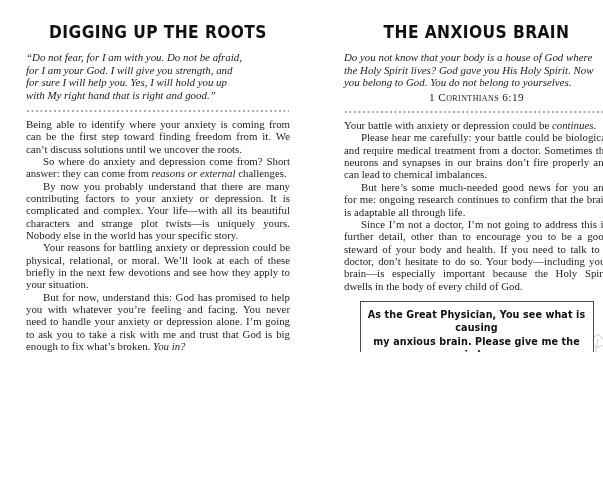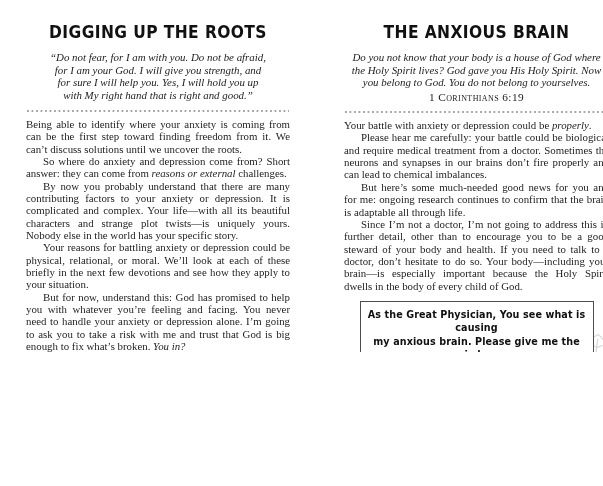--- a/index.html
+++ b/index.html
@@ -26,21 +26,21 @@
     letter-spacing:.4px;
     text-align:center;
     color:#111;
     margin:0 0 9px 0;
     transform:scaleY(1.08);
   }
   .quote{
     font-style:italic;
     font-size:10.9px;
     line-height:12.7px;
-    text-align:center;
+    text-align:left;
     white-space:pre-line;
     color:#222;
   }
   .ref{
     font-size:11.3px;
     font-variant:small-caps;
     letter-spacing:.4px;
     text-align:center;
     margin-top:2px;
     color:#1a1a1a;
@@ -186,21 +186,21 @@
 
   <div class="page page-right">
     <div class="content">
       <h1 class="title">THE ANXIOUS BRAIN</h1>
       <div class="quote">Do you not know that your body is a house of God where
 the Holy Spirit lives? God gave you His Holy Spirit. Now
 you belong to God. You do not belong to yourselves.</div>
       <div class="ref">1 Corinthians 6:19</div>
       <div class="divider"></div>
       <div class="body-text">
-          <p class="first"><span>Your battle with anxiety or depression could be </span><em>properly</em><span>.</span></p>
+          <p class="first"><span>Your battle with anxiety or depression could be </span><em>continues</em><span>.</span></p>
           <p><span>Please hear me carefully: your battle could be biological and require medical treatment from a doctor. Sometimes the neurons and synapses in our brains don’t fire properly and can lead to chemical imbalances.</span></p>
           <p><span>But here’s some much-needed good news for you and for me: ongoing research continues to confirm that the brain is adaptable all through life.</span></p>
           <p><span>Since I’m not a doctor, I’m not going to address this in further detail, other than to encourage you to be a good steward of your body and health. If you need to talk to a doctor, don’t hesitate to do so. Your body—including your brain—is especially important because the Holy Spirit dwells in the body of every child of God.</span></p>
         </div>
       <div class="prayer-box">As the Great Physician, You see what is causing
 my anxious brain. Please give me  the wisdom
 to ask for help when I need it. Amen.</div>
     </div>
   </div>
 

